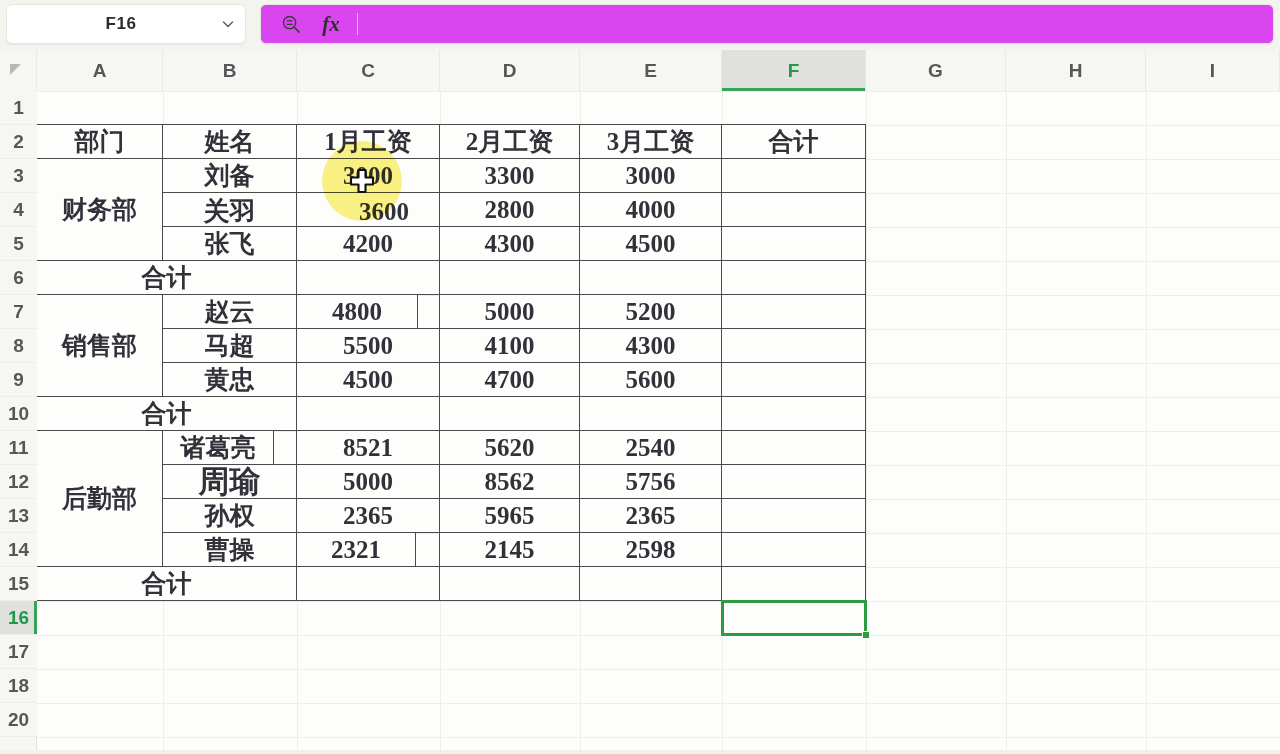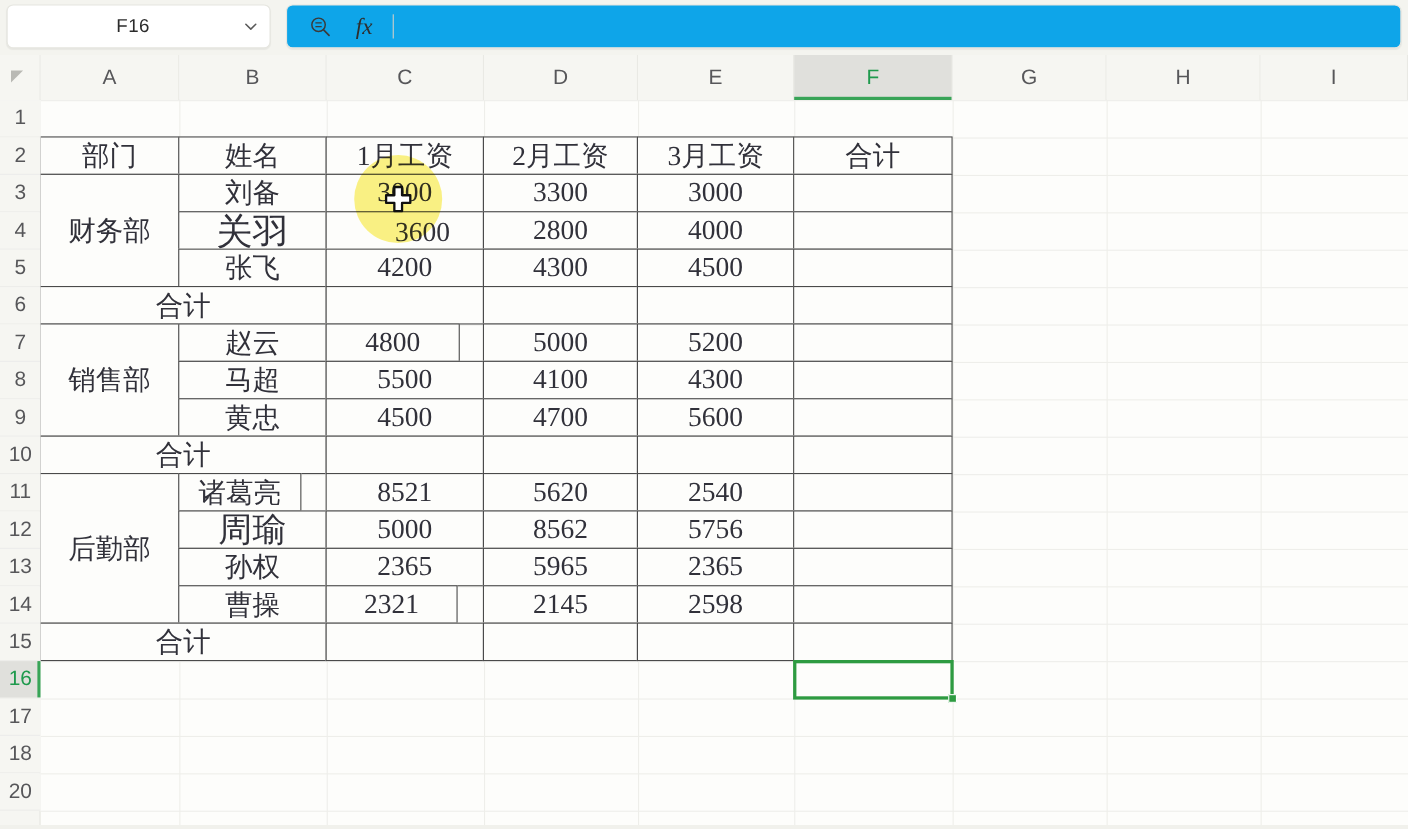--- a/index.html
+++ b/index.html
@@ -3,21 +3,21 @@
 <meta charset="utf-8">
 <style>
   * { box-sizing: border-box; margin: 0; padding: 0; }
   html, body {
     width: 1280px; height: 754px;
     overflow: hidden;
     background: #ffffff;
     font-family: "Liberation Sans", "DejaVu Sans", sans-serif;
   }
 
-  #app { position: relative; width: 1280px; height: 754px; background: #fbfbf9; }
+  #app { position: relative; width: 1280px; height: 754px; background: #fbfbf9; font-weight: bold; }
 
   
   .fbar {
     position: absolute; left: 0; top: 0; width: 1280px; height: 50px;
     background: #f4f4ef;
     display: flex; align-items: center;
     padding: 4px 6px 6px 6px;
   }
   .namebox {
     width: 240px; height: 40px;
@@ -35,21 +35,21 @@
     letter-spacing: 0.5px;
     padding-left: 24px;
   }
   .namebox-chev {
     width: 34px; display: flex; align-items: center; justify-content: center;
     color: #5a5a5a;
   }
   .gap { width: 14px; flex: 0 0 auto; }
   .fbox {
     flex: 1; height: 40px;
-    background: #0ea5e9;
+    background: #d946ef;
     border: 1px solid #e6e6e0;
     border-radius: 6px;
     box-shadow: 0 1px 1px rgba(0,0,0,0.05);
     display: flex; align-items: center;
     padding: 0 10px;
     overflow: hidden;
   }
   .ficon { width: 40px; display: flex; align-items: center; justify-content: center; color: #3a3a3a; }
   .fx {
     width: 40px; text-align: center;
@@ -347,21 +347,21 @@
         </div>
         <div class="cell" style="left: 403px; top: 68px; width: 141px; height: 35px;">
           <span>3300</span>
         </div>
         <div class="cell" style="left: 543px; top: 68px; width: 143px; height: 35px;">
           <span>3000</span>
         </div>
         <div class="cell" style="left: 685px; top: 68px; width: 145px; height: 35px;">
           <span></span>
         </div>
-        <div class="cell" style="left: 126px; top: 102px; width: 135px; height: 39px; font-size: 33px;">
+        <div class="cell" style="left: 126px; top: 102px; width: 135px; height: 39px; font-size: 26px;">
           <span>关羽</span>
         </div>
         <div class="cell" style="left: 260px; top: 102px; width: 144px; height: 40px; padding-left: 32px;">
           <span>3600</span>
         </div>
         <div class="cell" style="left: 403px; top: 102px; width: 141px; height: 35px;">
           <span>2800</span>
         </div>
         <div class="cell" style="left: 543px; top: 102px; width: 143px; height: 35px;">
           <span>4000</span>

